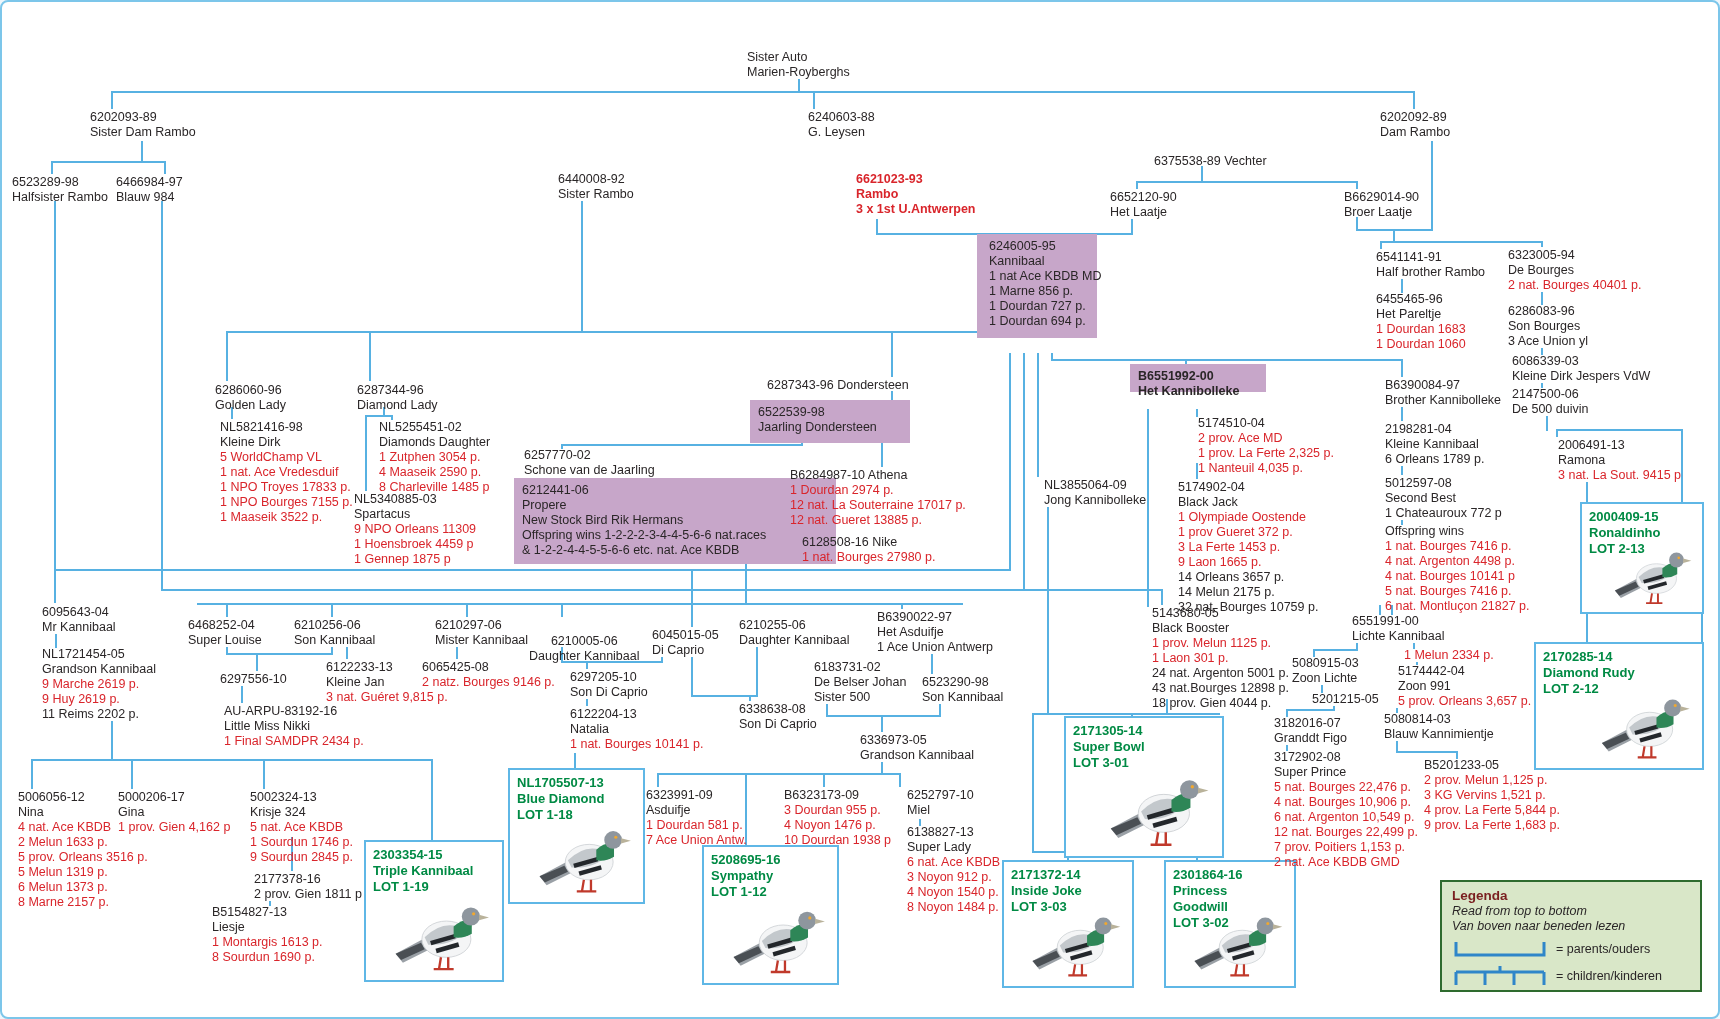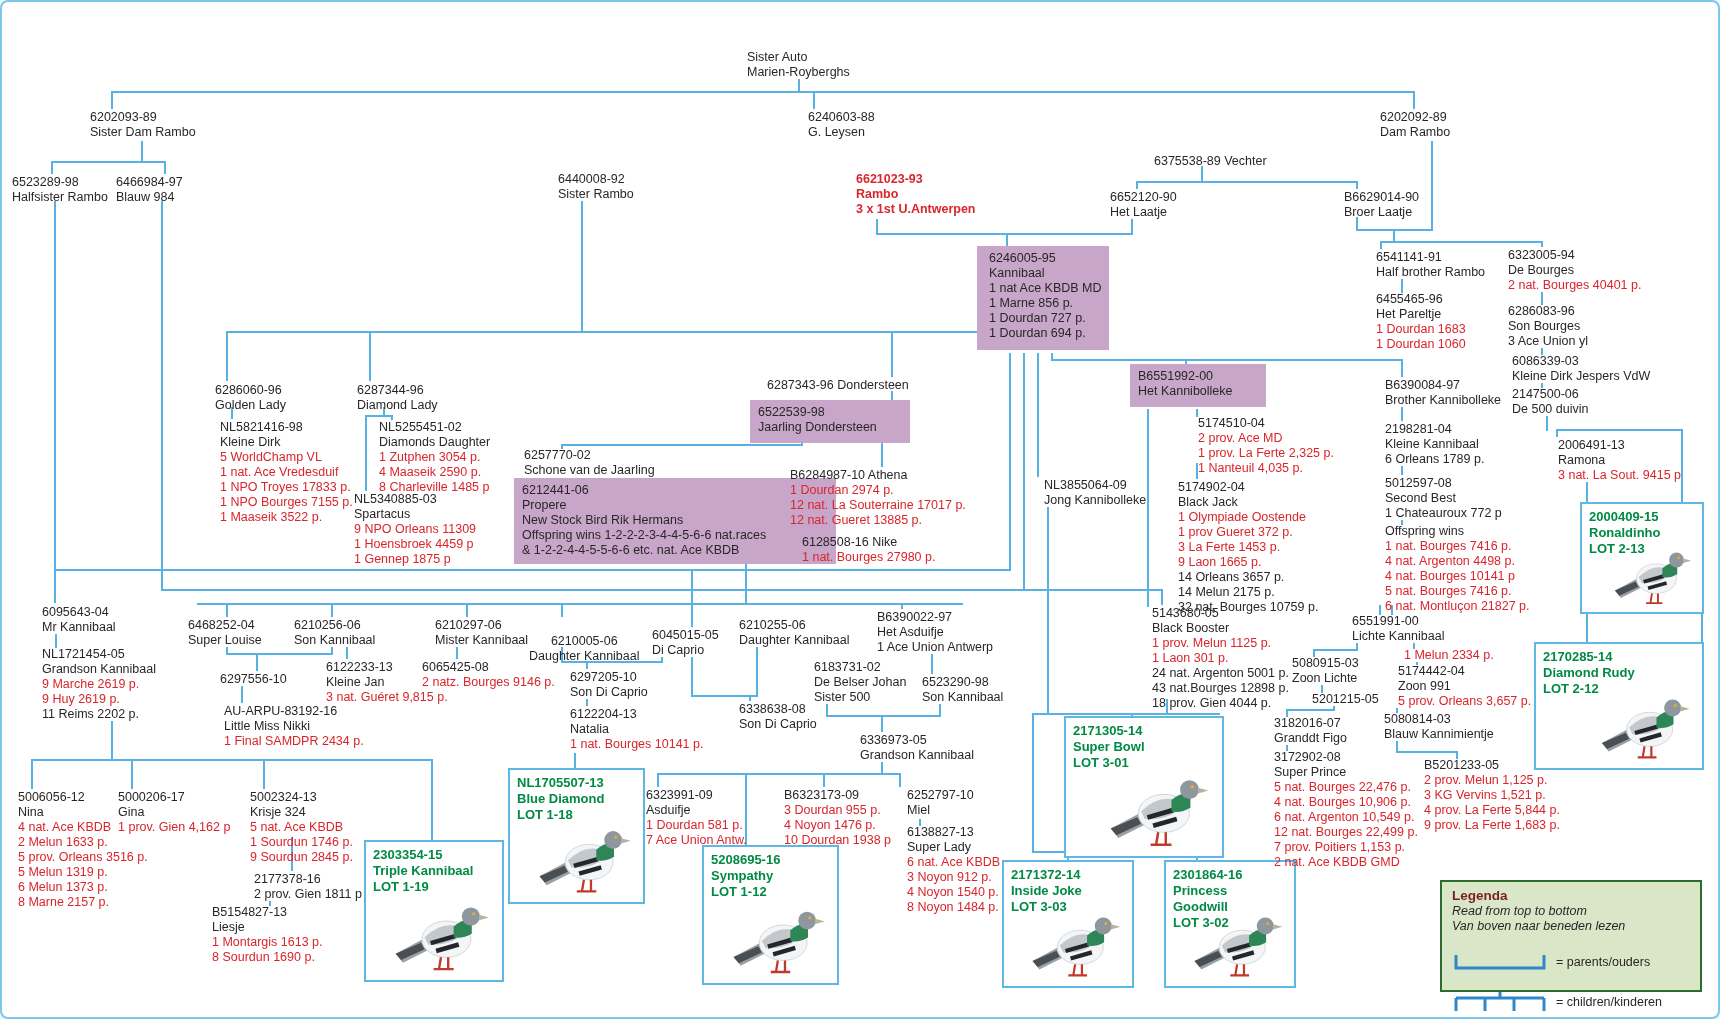--- a/index.html
+++ b/index.html
@@ -15,21 +15,21 @@
   .node .ln.rb{color:#d9252b;font-weight:bold;}
   .node .ln.g{color:#008a44;font-weight:bold;font-size:13px;line-height:16px;}
   .node.purple{background:#c7a6c9;padding:5px 8px;box-sizing:border-box;}
   .node.pigeon{background:#fff;border:2px solid #5fb7e6;padding:5px 7px;box-sizing:border-box;}
   .pg{position:absolute;right:1px;bottom:1px;width:80%;height:66%;z-index:1;}
   .pg svg{width:100%;height:100%;}
   #legend{position:absolute;left:1438px;top:878px;width:262px;height:112px;
     background:#d9e7c8;border:2px solid #2e6b2e;box-sizing:border-box;padding:6px 10px;}
   #legend .lg-title{font-weight:bold;color:#7a1f1f;font-size:13.5px;line-height:16px;}
   #legend .lg-sub{font-style:italic;font-size:12.5px;line-height:15px;color:#2a2627;}
-  .lg-row{display:flex;align-items:center;gap:8px;margin-top:18px;}
+  .lg-row{display:flex;align-items:center;gap:8px;margin-top:5px;}
   .lg-row .lab{font-size:12.5px;color:#2a2627;}
   .lg-glyph{flex:0 0 auto;}
 </style>
 </head>
 <body>
 
 <div id="canvas">
 
   <svg id="wires" viewBox="0 0 1720 1019" xmlns="http://www.w3.org/2000/svg">
     <g fill="none" stroke="#57b1e2" stroke-width="2" stroke-linecap="square">
@@ -113,21 +113,21 @@
         <div class="ln d">6375538-89 Vechter</div>
       </div>
       <div class="node plain" style="left: 1108px; top: 188px;">
         <div class="ln d">6652120-90</div>
         <div class="ln d">Het Laatje</div>
       </div>
       <div class="node plain" style="left: 1342px; top: 188px;">
         <div class="ln d">B6629014-90</div>
         <div class="ln d">Broer Laatje</div>
       </div>
-      <div class="node purple" style="left: 975px; top: 244px; width: 132px; height: 104px; padding-left: 12px;">
+      <div class="node purple" style="left: 975px; top: 232px; width: 120px; height: 104px; padding-left: 12px;">
         <div class="ln d">6246005-95</div>
         <div class="ln d">Kannibaal</div>
         <div class="ln d">1 nat Ace KBDB MD</div>
         <div class="ln d">1 Marne 856 p.</div>
         <div class="ln d">1 Dourdan 727 p.</div>
         <div class="ln d">1 Dourdan 694 p.</div>
       </div>
       <div class="node plain" style="left: 1374px; top: 248px;">
         <div class="ln d">6541141-91</div>
         <div class="ln d">Half brother Rambo</div>
@@ -208,21 +208,21 @@
       <div class="node plain" style="left: 788px; top: 466px;">
         <div class="ln d">B6284987-10 Athena</div>
         <div class="ln r">1 Dourdan 2974 p.</div>
         <div class="ln r">12 nat. La Souterraine 17017 p.</div>
         <div class="ln r">12 nat. Gueret 13885 p.</div>
       </div>
       <div class="node plain" style="left: 800px; top: 533px;">
         <div class="ln d">6128508-16 Nike</div>
         <div class="ln r">1 nat. Bourges 27980 p.</div>
       </div>
-      <div class="node purple" style="left: 1128px; top: 362px; width: 136px; height: 43px;">
+      <div class="node purple" style="left: 1128px; top: 362px; width: 136px; height: 28px; font-weight: bold;">
         <div class="ln d">B6551992-00</div>
         <div class="ln d">Het Kannibolleke</div>
       </div>
       <div class="node plain" style="left: 1196px; top: 414px;">
         <div class="ln d">5174510-04</div>
         <div class="ln r">2 prov. Ace MD</div>
         <div class="ln r">1 prov. La Ferte 2,325 p.</div>
         <div class="ln r">1 Nanteuil 4,035 p.</div>
       </div>
       <div class="node plain" style="left: 1042px; top: 476px;">

